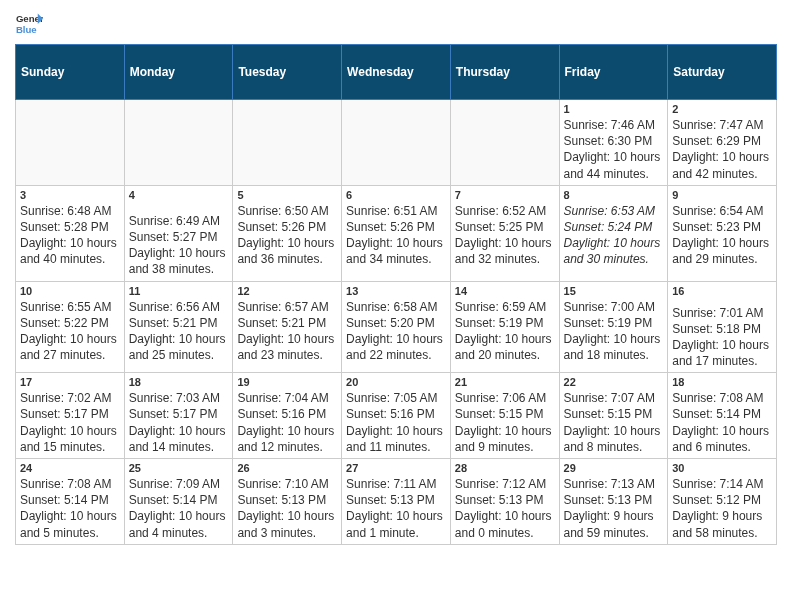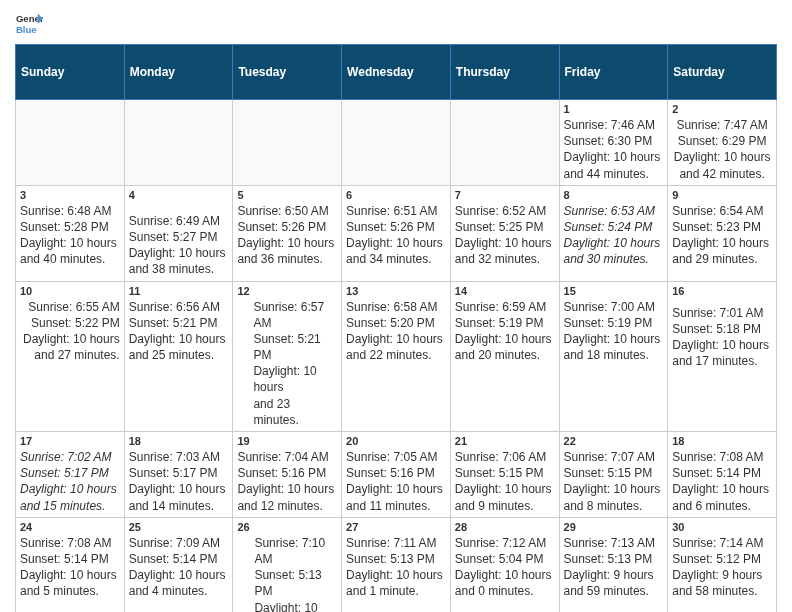--- a/index.html
+++ b/index.html
@@ -120,21 +120,21 @@
           <td class="empty"></td>
           <td>
             <span class="day-number">1</span>
             <div class="day-info" style="white-space: pre-line;">Sunrise: 7:46 AM
 Sunset: 6:30 PM
 Daylight: 10 hours
 and 44 minutes.</div>
           </td>
           <td>
             <span class="day-number">2</span>
-            <div class="day-info" style="white-space: pre-line; text-align: center;">Sunrise: 7:47 AM
+            <div class="day-info" style="white-space: pre-line;">Sunrise: 7:47 AM
 Sunset: 6:29 PM
 Daylight: 10 hours
 and 42 minutes.</div>
           </td>
         </tr>
         <tr>
           <td>
             <span class="day-number">3</span>
             <div class="day-info" style="white-space: pre-line;">Sunrise: 6:48 AM
 Sunset: 5:28 PM
@@ -180,35 +180,35 @@
             <span class="day-number">9</span>
             <div class="day-info" style="white-space: pre-line;">Sunrise: 6:54 AM
 Sunset: 5:23 PM
 Daylight: 10 hours
 and 29 minutes.</div>
           </td>
         </tr>
         <tr>
           <td>
             <span class="day-number">10</span>
-            <div class="day-info" style="white-space: pre-line; text-align: right;">Sunrise: 6:55 AM
+            <div class="day-info" style="white-space: pre-line;">Sunrise: 6:55 AM
 Sunset: 5:22 PM
 Daylight: 10 hours
 and 27 minutes.</div>
           </td>
           <td>
             <span class="day-number">11</span>
             <div class="day-info" style="white-space: pre-line;">Sunrise: 6:56 AM
 Sunset: 5:21 PM
 Daylight: 10 hours
 and 25 minutes.</div>
           </td>
           <td>
             <span class="day-number">12</span>
-            <div class="day-info" style="white-space: pre-line; margin-left: 16px;">Sunrise: 6:57 AM
+            <div class="day-info" style="white-space: pre-line;">Sunrise: 6:57 AM
 Sunset: 5:21 PM
 Daylight: 10 hours
 and 23 minutes.</div>
           </td>
           <td>
             <span class="day-number">13</span>
             <div class="day-info" style="white-space: pre-line;">Sunrise: 6:58 AM
 Sunset: 5:20 PM
 Daylight: 10 hours
 and 22 minutes.</div>
@@ -231,21 +231,21 @@
             <span class="day-number">16</span>
             <div class="day-info" style="white-space: pre-line; margin-top: 8px;">Sunrise: 7:01 AM
 Sunset: 5:18 PM
 Daylight: 10 hours
 and 17 minutes.</div>
           </td>
         </tr>
         <tr>
           <td>
             <span class="day-number">17</span>
-            <div class="day-info" style="white-space: pre-line; font-style: italic;">Sunrise: 7:02 AM
+            <div class="day-info" style="white-space: pre-line;">Sunrise: 7:02 AM
 Sunset: 5:17 PM
 Daylight: 10 hours
 and 15 minutes.</div>
           </td>
           <td>
             <span class="day-number">18</span>
             <div class="day-info" style="white-space: pre-line;">Sunrise: 7:03 AM
 Sunset: 5:17 PM
 Daylight: 10 hours
 and 14 minutes.</div>
@@ -296,36 +296,36 @@
           </td>
           <td>
             <span class="day-number">25</span>
             <div class="day-info" style="white-space: pre-line;">Sunrise: 7:09 AM
 Sunset: 5:14 PM
 Daylight: 10 hours
 and 4 minutes.</div>
           </td>
           <td>
             <span class="day-number">26</span>
-            <div class="day-info" style="white-space: pre-line; margin-left: 17px;">Sunrise: 7:10 AM
+            <div class="day-info" style="white-space: pre-line;">Sunrise: 7:10 AM
 Sunset: 5:13 PM
 Daylight: 10 hours
 and 3 minutes.</div>
           </td>
           <td>
             <span class="day-number">27</span>
             <div class="day-info" style="white-space: pre-line;">Sunrise: 7:11 AM
 Sunset: 5:13 PM
 Daylight: 10 hours
 and 1 minute.</div>
           </td>
           <td>
             <span class="day-number">28</span>
             <div class="day-info" style="white-space: pre-line;">Sunrise: 7:12 AM
-Sunset: 5:04 PM
+Sunset: 5:13 PM
 Daylight: 10 hours
 and 0 minutes.</div>
           </td>
           <td>
             <span class="day-number">29</span>
             <div class="day-info" style="white-space: pre-line;">Sunrise: 7:13 AM
 Sunset: 5:13 PM
 Daylight: 9 hours
 and 59 minutes.</div>
           </td>

